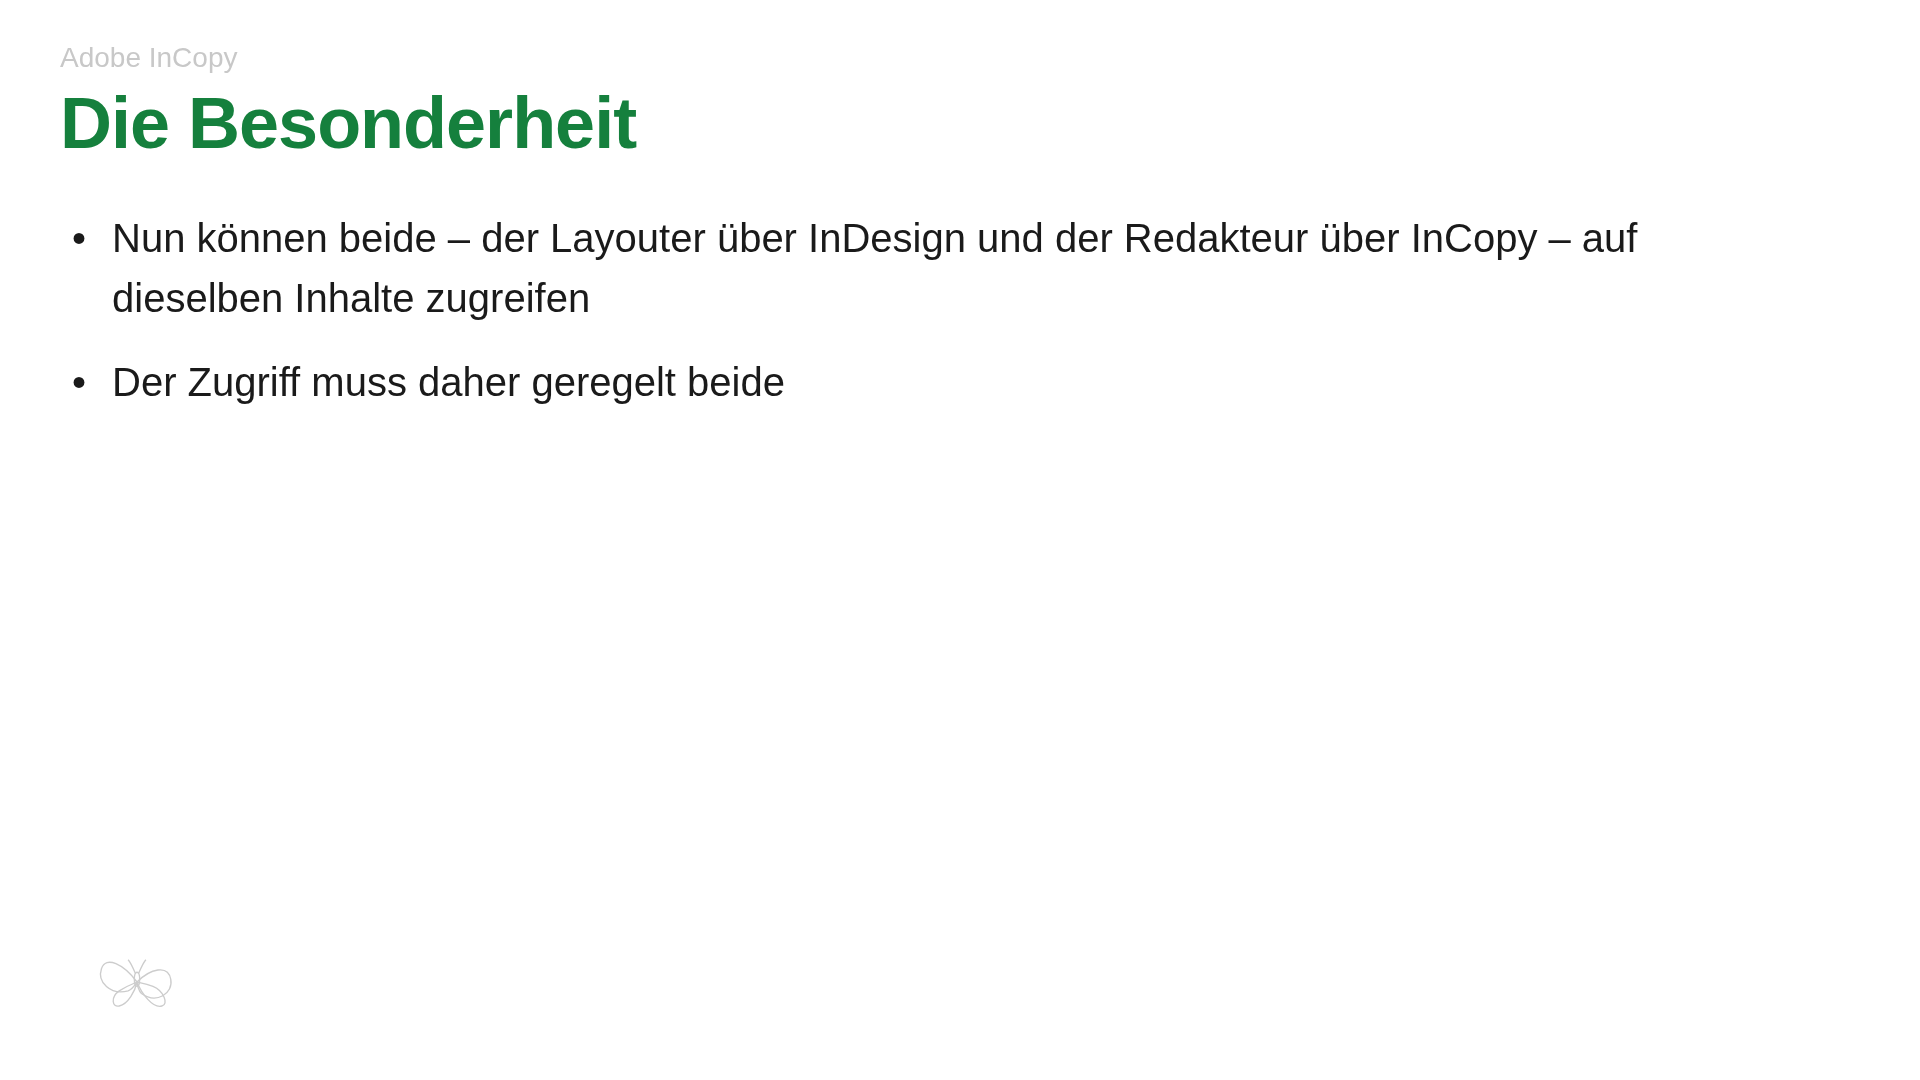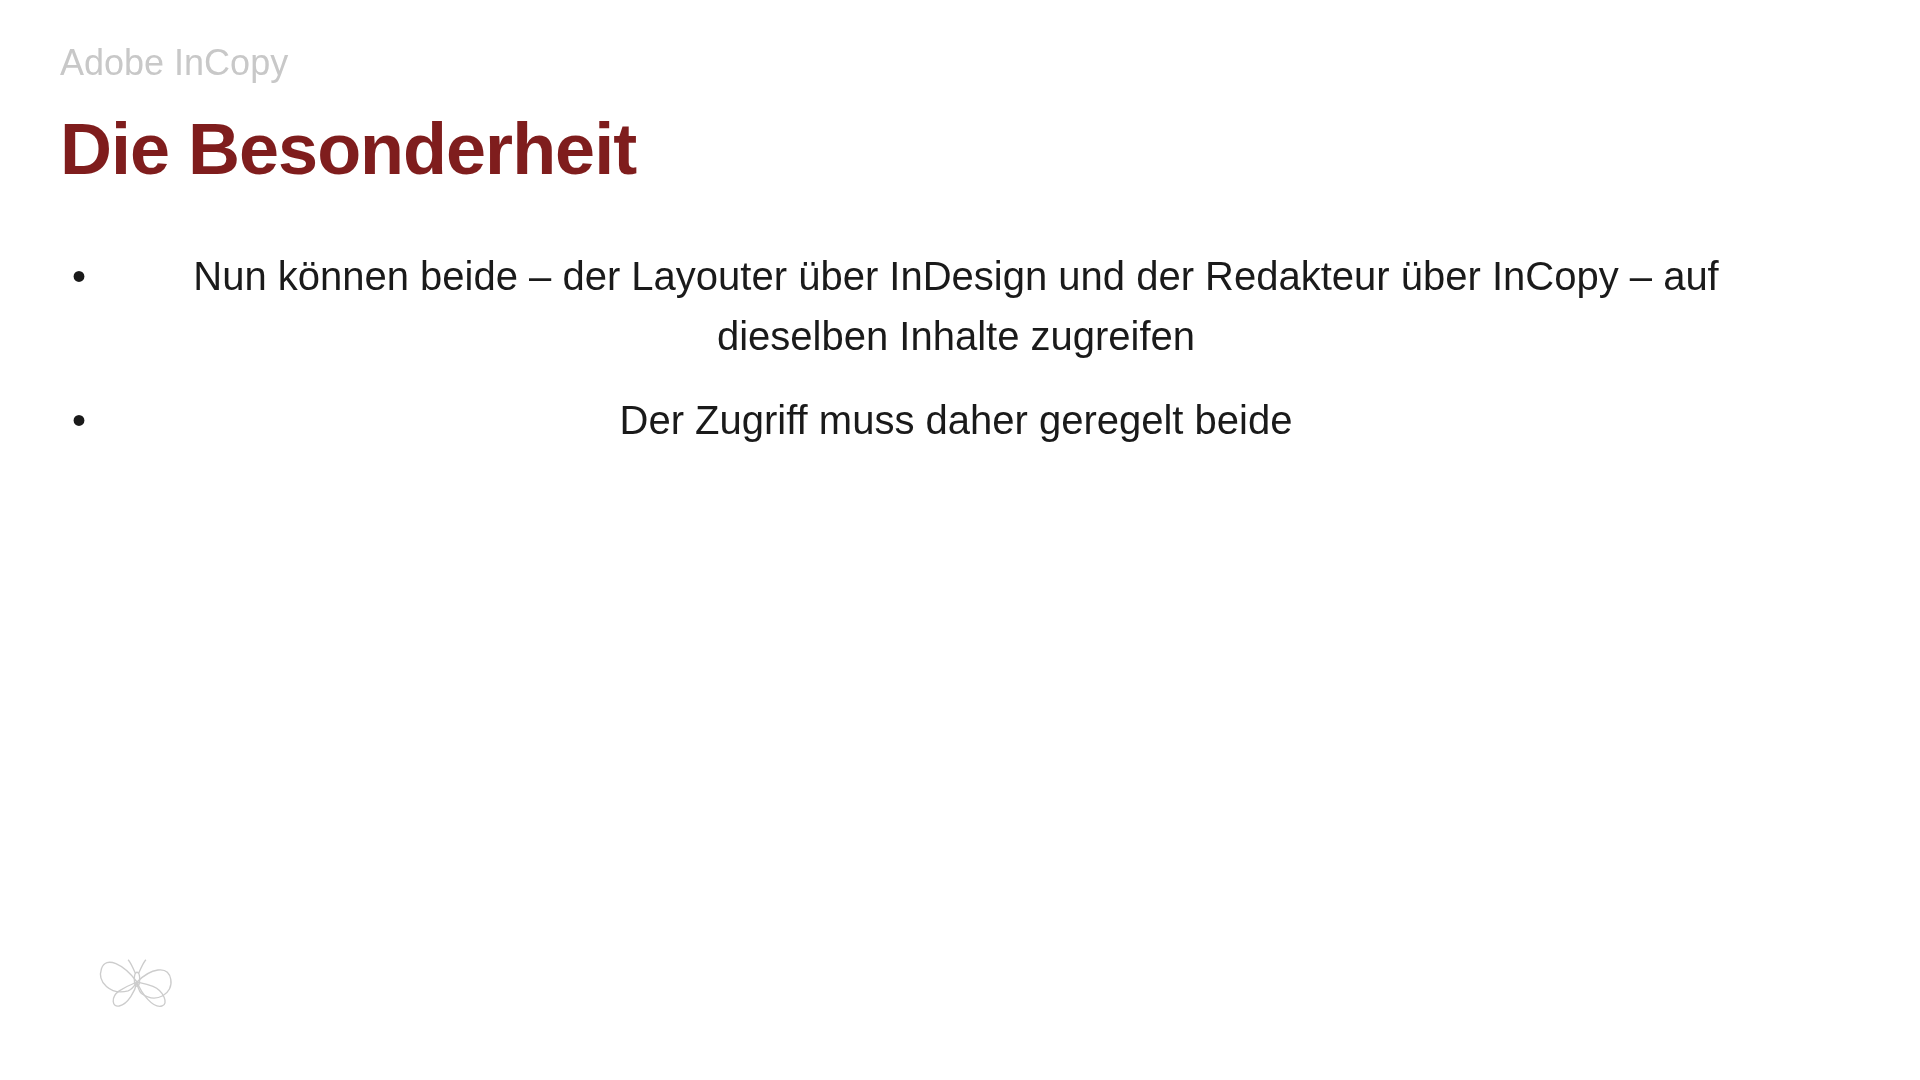--- a/index.html
+++ b/index.html
@@ -13,39 +13,38 @@
       background: #ffffff;
       font-family: "Helvetica Neue", Helvetica, Arial, sans-serif;
       font-stretch: condensed;
       position: relative;
       overflow: hidden;
     }
     .slide {
       padding: 42px 60px;
     }
     .subtitle {
-      font-size: 36px;
+      font-size: 28px;
       font-weight: 400;
       color: #c8c8c8;
       letter-spacing: 0px;
-      margin-bottom: 24px;
+      margin-bottom: 8px;
       font-stretch: condensed;
     }
     .title {
       font-size: 72px;
       font-weight: 700;
-      color: #7f1d1d;
+      color: #15803d;
       letter-spacing: -1px;
-      margin-bottom: 56px;
+      margin-bottom: 44px;
       font-stretch: condensed;
     }
     .bullets {
       list-style: none;
       padding-left: 52px;
-      text-align: center;
     }
     .bullets li {
       position: relative;
       font-size: 40px;
       font-weight: 400;
       color: #1a1a1a;
       line-height: 1.5;
       margin-bottom: 24px;
       font-stretch: condensed;
       padding-right: 60px;

